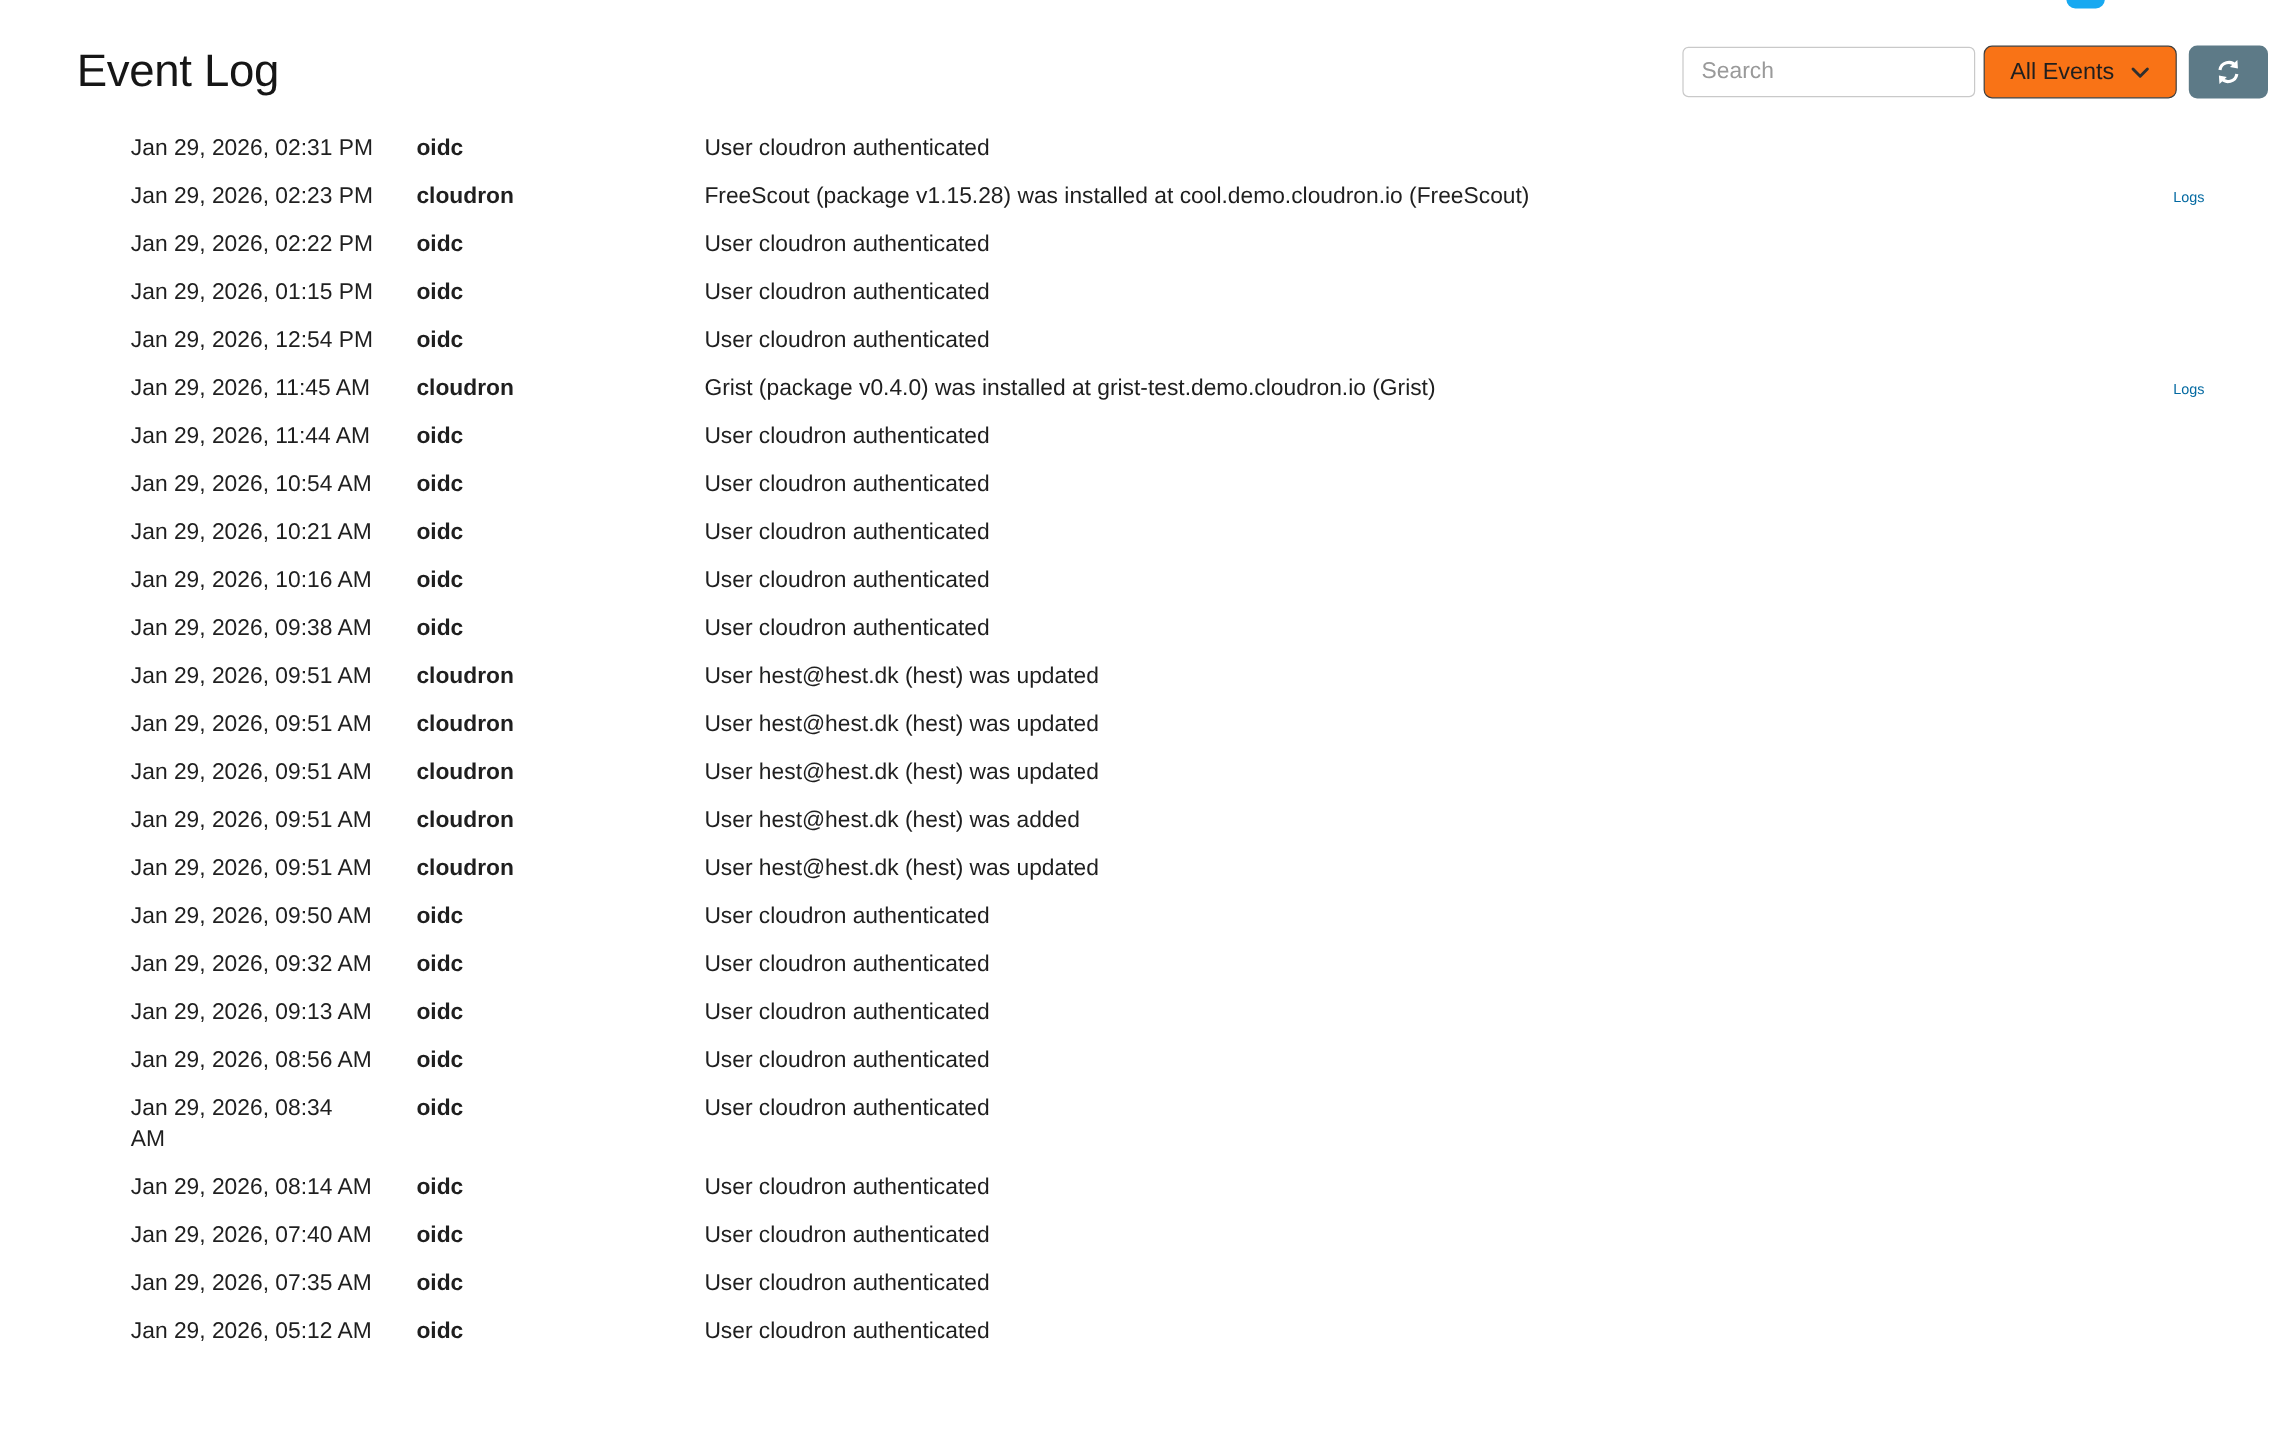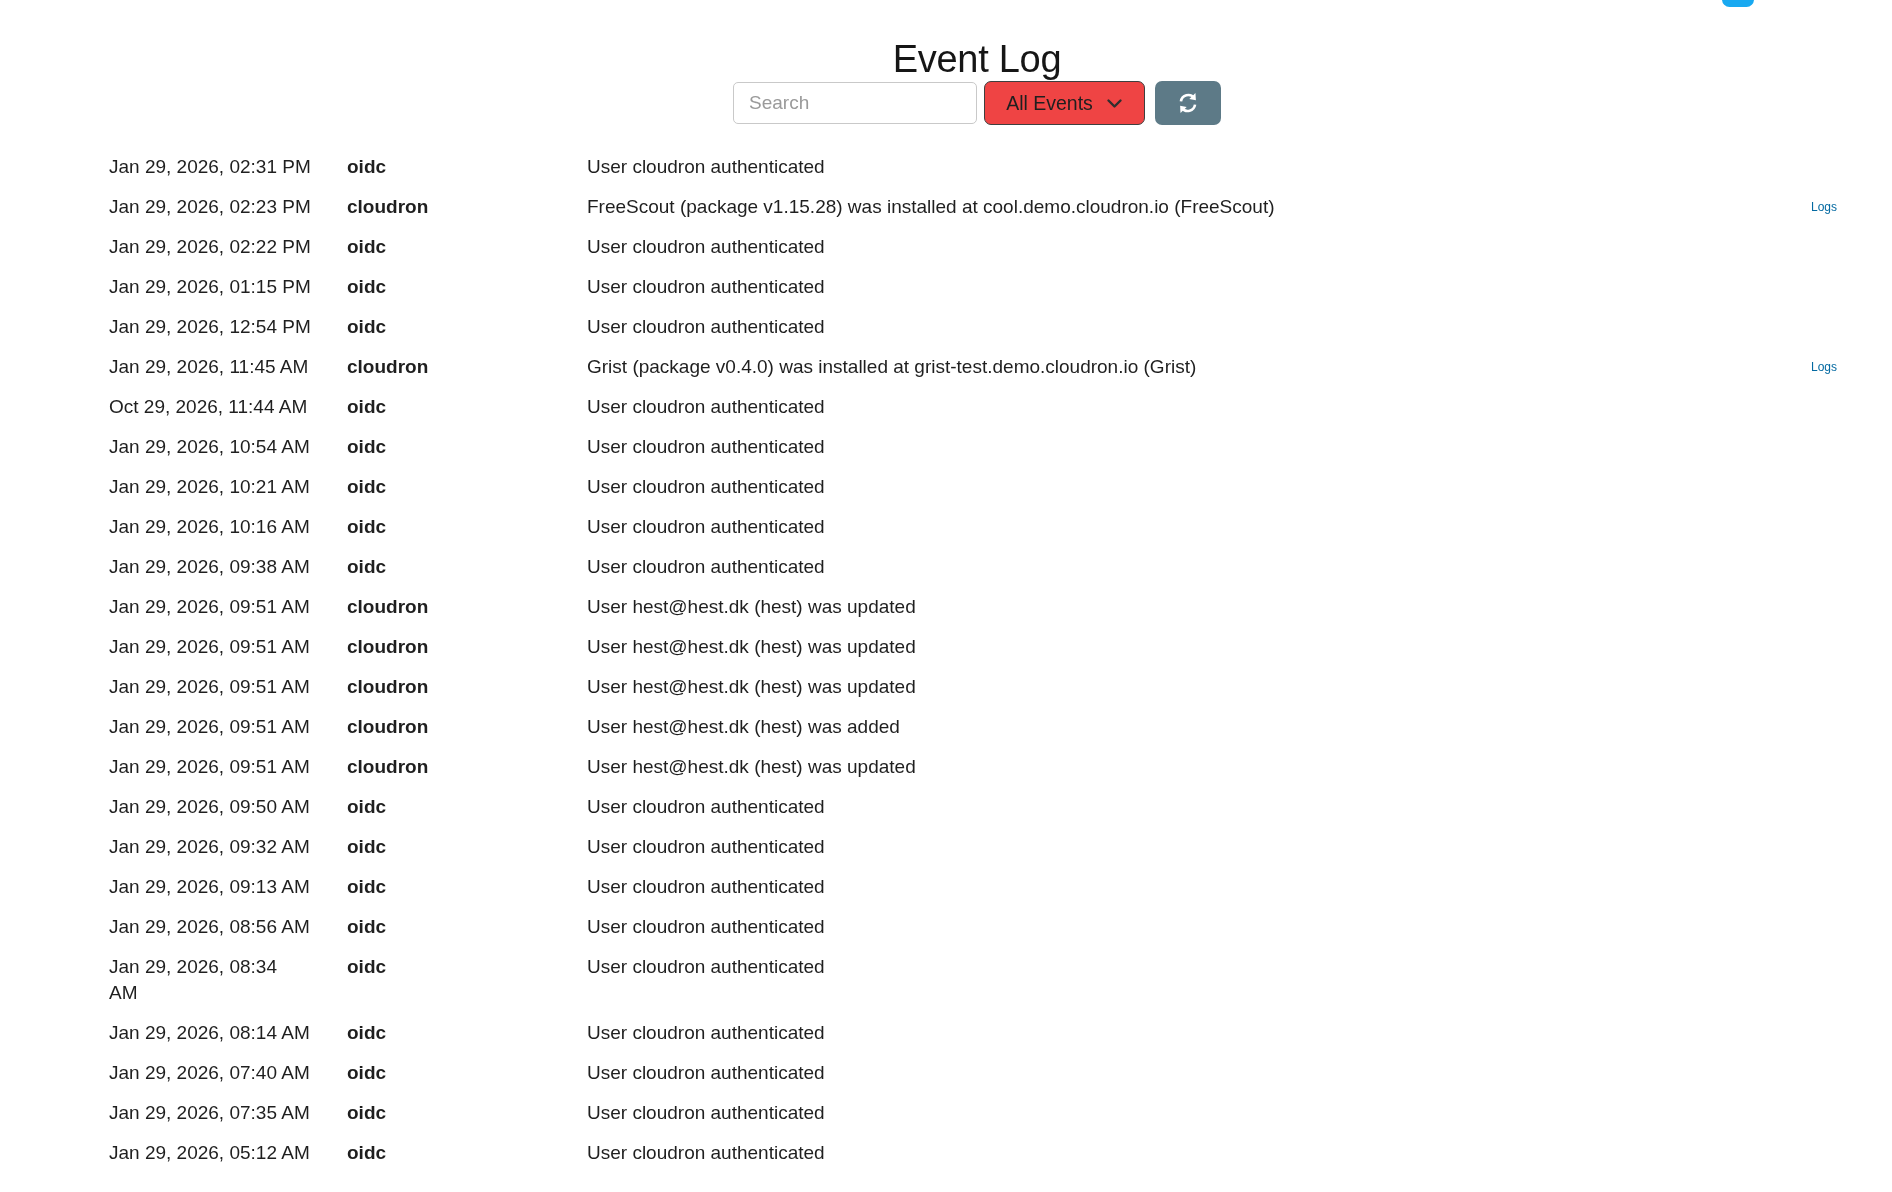--- a/index.html
+++ b/index.html
@@ -18,21 +18,20 @@
     width: 32px;
     height: 15px;
     background: #18a9f1;
     border-radius: 9px;
   }
   .header {
     display: flex;
     align-items: center;
     justify-content: space-between;
     padding: 38px 2px 0 64px;
-    flex-direction: column;
   }
   .title {
     font-size: 38px;
     font-weight: 500;
     color: #161616;
     letter-spacing: -0.3px;
   }
   .controls {
     display: flex;
     align-items: center;
@@ -46,21 +45,21 @@
     padding: 0 15px;
     color: #222;
     outline: none;
     font-family: inherit;
   }
   .search::placeholder { color: #9a9a9a; }
   .filter {
     margin-left: 7px;
     height: 44px;
     width: 161px;
-    background: #ef4444;
+    background: #f97316;
     border: 1px solid #3f3f3f;
     border-radius: 7px;
     display: flex;
     align-items: center;
     justify-content: center;
     gap: 13px;
     font-size: 19.5px;
     color: #1f1f1f;
     font-family: inherit;
     cursor: pointer;
@@ -168,21 +167,21 @@
   </div>
 
   <div class="row">
     <div class="cell-time">Jan 29, 2026, 11:45 AM</div>
     <div class="cell-actor">cloudron</div>
     <div class="cell-message">Grist (package v0.4.0) was installed at grist-test.demo.cloudron.io (Grist)</div>
     <a class="cell-logs">Logs</a>
   </div>
 
   <div class="row">
-    <div class="cell-time">Oct 29, 2026, 11:44 AM</div>
+    <div class="cell-time">Jan 29, 2026, 11:44 AM</div>
     <div class="cell-actor">oidc</div>
     <div class="cell-message">User cloudron authenticated</div>
 
   </div>
 
   <div class="row">
     <div class="cell-time">Jan 29, 2026, 10:54 AM</div>
     <div class="cell-actor">oidc</div>
     <div class="cell-message">User cloudron authenticated</div>
 

